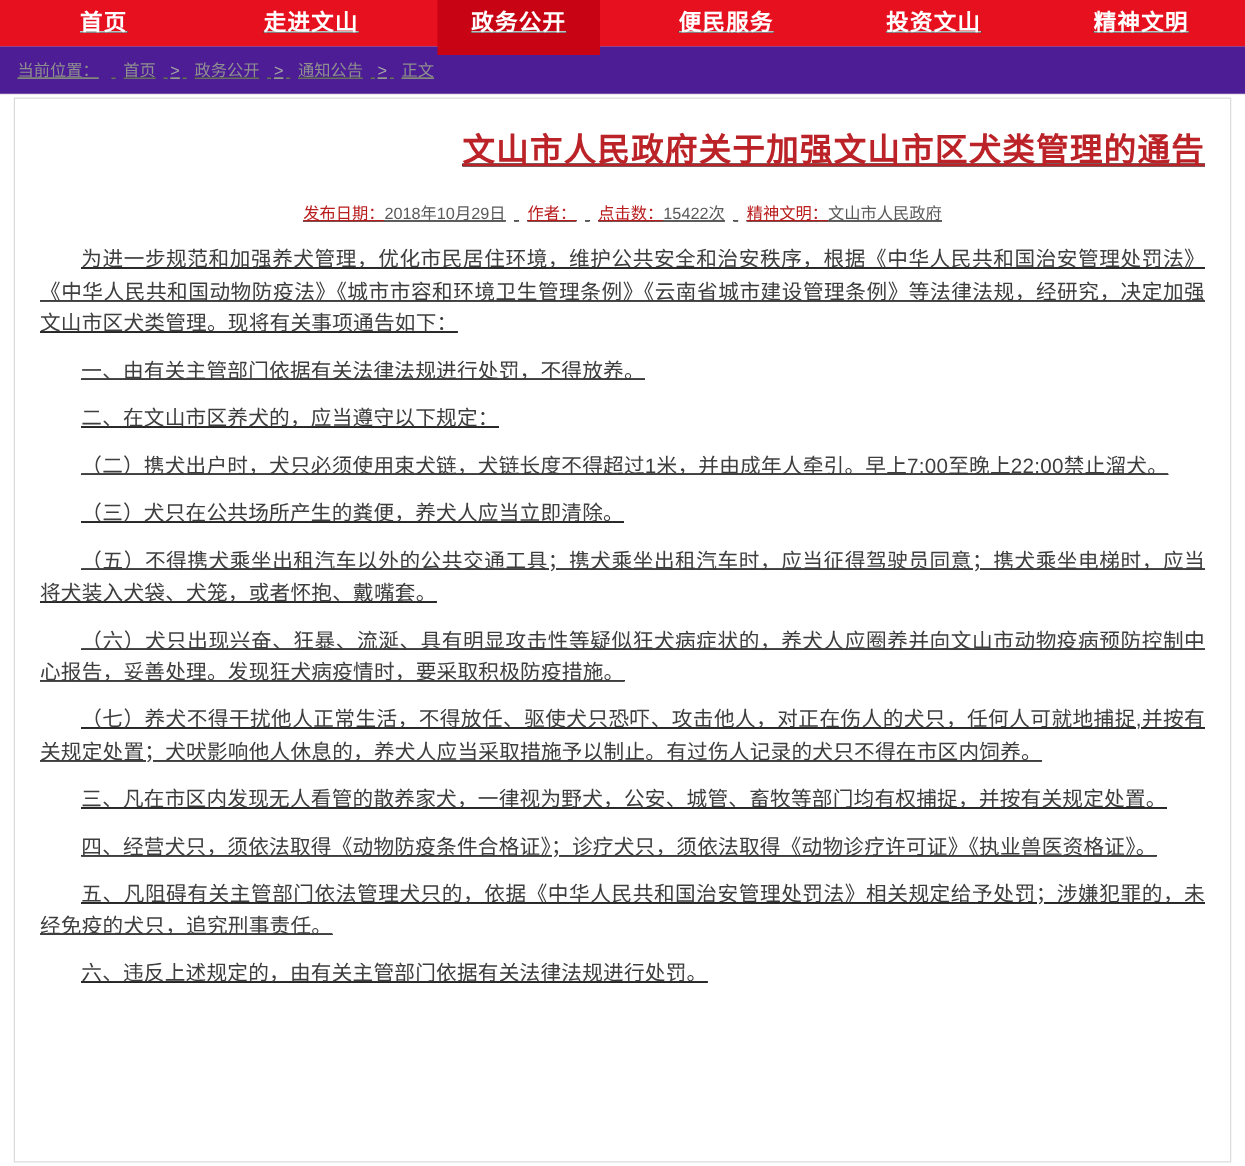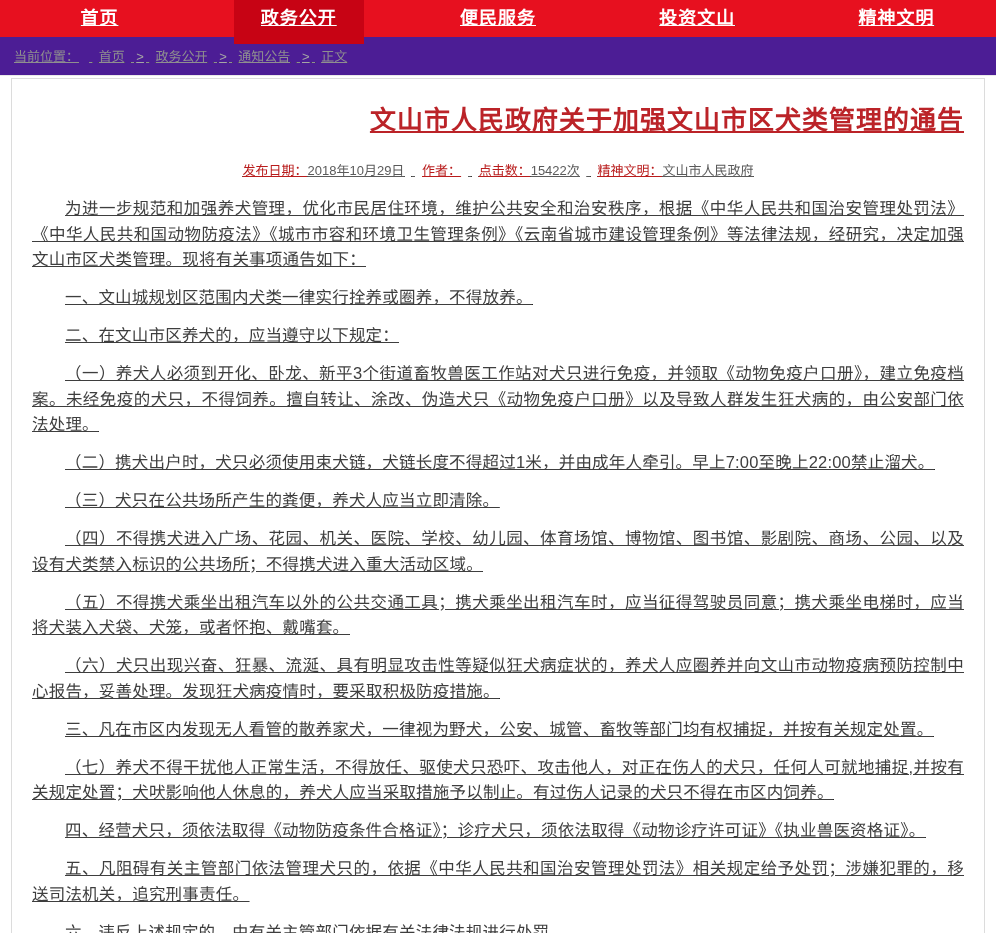--- a/index.html
+++ b/index.html
@@ -102,20 +102,23 @@
     letter-spacing: 0.2px;
   }
 </style>
 </head>
 <body>
 
 <nav class="main-nav">
   <div class="nav-item">
     <span class="label">首页</span>
   </div>
+  <div class="nav-item">
+    <span class="label">走进文山</span>
+  </div>
   <div class="nav-item active">
     <span class="label">政务公开</span>
   </div>
   <div class="nav-item">
     <span class="label">便民服务</span>
   </div>
   <div class="nav-item">
     <span class="label">投资文山</span>
   </div>
   <div class="nav-item">
@@ -140,28 +143,26 @@
 
   <div class="article-meta">
     <span class="meta-group"><span class="meta-label">发布日期：</span><span class="meta-value">2018年10月29日</span></span>
     <span class="meta-group"><span class="meta-label">作者：</span><span class="meta-value"></span></span>
     <span class="meta-group"><span class="meta-label">点击数：</span><span class="meta-value">15422次</span></span>
     <span class="meta-group"><span class="meta-label">精神文明：</span><span class="meta-value">文山市人民政府</span></span>
   </div>
 
   <article class="article-body">
     <p>为进一步规范和加强养犬管理，优化市民居住环境，维护公共安全和治安秩序，根据《中华人民共和国治安管理处罚法》《中华人民共和国动物防疫法》《城市市容和环境卫生管理条例》《云南省城市建设管理条例》等法律法规，经研究，决定加强文山市区犬类管理。现将有关事项通告如下：</p>
-    <p>一、文山城规划区范围内犬类一律实行拴养或圈养，不得放养。</p>
+    <p>一、由有关主管部门依据有关法律法规进行处罚，不得放养。</p>
     <p>二、在文山市区养犬的，应当遵守以下规定：</p>
-    <p>（一）养犬人必须到开化、卧龙、新平3个街道畜牧兽医工作站对犬只进行免疫，并领取《动物免疫户口册》，建立免疫档案。未经免疫的犬只，不得饲养。擅自转让、涂改、伪造犬只《动物免疫户口册》以及导致人群发生狂犬病的，由公安部门依法处理。</p>
     <p>（二）携犬出户时，犬只必须使用束犬链，犬链长度不得超过1米，并由成年人牵引。早上7:00至晚上22:00禁止溜犬。</p>
     <p>（三）犬只在公共场所产生的粪便，养犬人应当立即清除。</p>
-    <p>（四）不得携犬进入广场、花园、机关、医院、学校、幼儿园、体育场馆、博物馆、图书馆、影剧院、商场、公园、以及设有犬类禁入标识的公共场所；不得携犬进入重大活动区域。</p>
     <p>（五）不得携犬乘坐出租汽车以外的公共交通工具；携犬乘坐出租汽车时，应当征得驾驶员同意；携犬乘坐电梯时，应当将犬装入犬袋、犬笼，或者怀抱、戴嘴套。</p>
     <p>（六）犬只出现兴奋、狂暴、流涎、具有明显攻击性等疑似狂犬病症状的，养犬人应圈养并向文山市动物疫病预防控制中心报告，妥善处理。发现狂犬病疫情时，要采取积极防疫措施。</p>
+    <p>（七）养犬不得干扰他人正常生活，不得放任、驱使犬只恐吓、攻击他人，对正在伤人的犬只，任何人可就地捕捉,并按有关规定处置；犬吠影响他人休息的，养犬人应当采取措施予以制止。有过伤人记录的犬只不得在市区内饲养。</p>
     <p>三、凡在市区内发现无人看管的散养家犬，一律视为野犬，公安、城管、畜牧等部门均有权捕捉，并按有关规定处置。</p>
-    <p>（七）养犬不得干扰他人正常生活，不得放任、驱使犬只恐吓、攻击他人，对正在伤人的犬只，任何人可就地捕捉,并按有关规定处置；犬吠影响他人休息的，养犬人应当采取措施予以制止。有过伤人记录的犬只不得在市区内饲养。</p>
     <p>四、经营犬只，须依法取得《动物防疫条件合格证》；诊疗犬只，须依法取得《动物诊疗许可证》《执业兽医资格证》。</p>
-    <p>五、凡阻碍有关主管部门依法管理犬只的，依据《中华人民共和国治安管理处罚法》相关规定给予处罚；涉嫌犯罪的，移送司法机关，追究刑事责任。</p>
+    <p>五、凡阻碍有关主管部门依法管理犬只的，依据《中华人民共和国治安管理处罚法》相关规定给予处罚；涉嫌犯罪的，未经免疫的犬只，追究刑事责任。</p>
     <p>六、违反上述规定的，由有关主管部门依据有关法律法规进行处罚。</p>
   </article>
 
 </main>
 
 </body></html>

